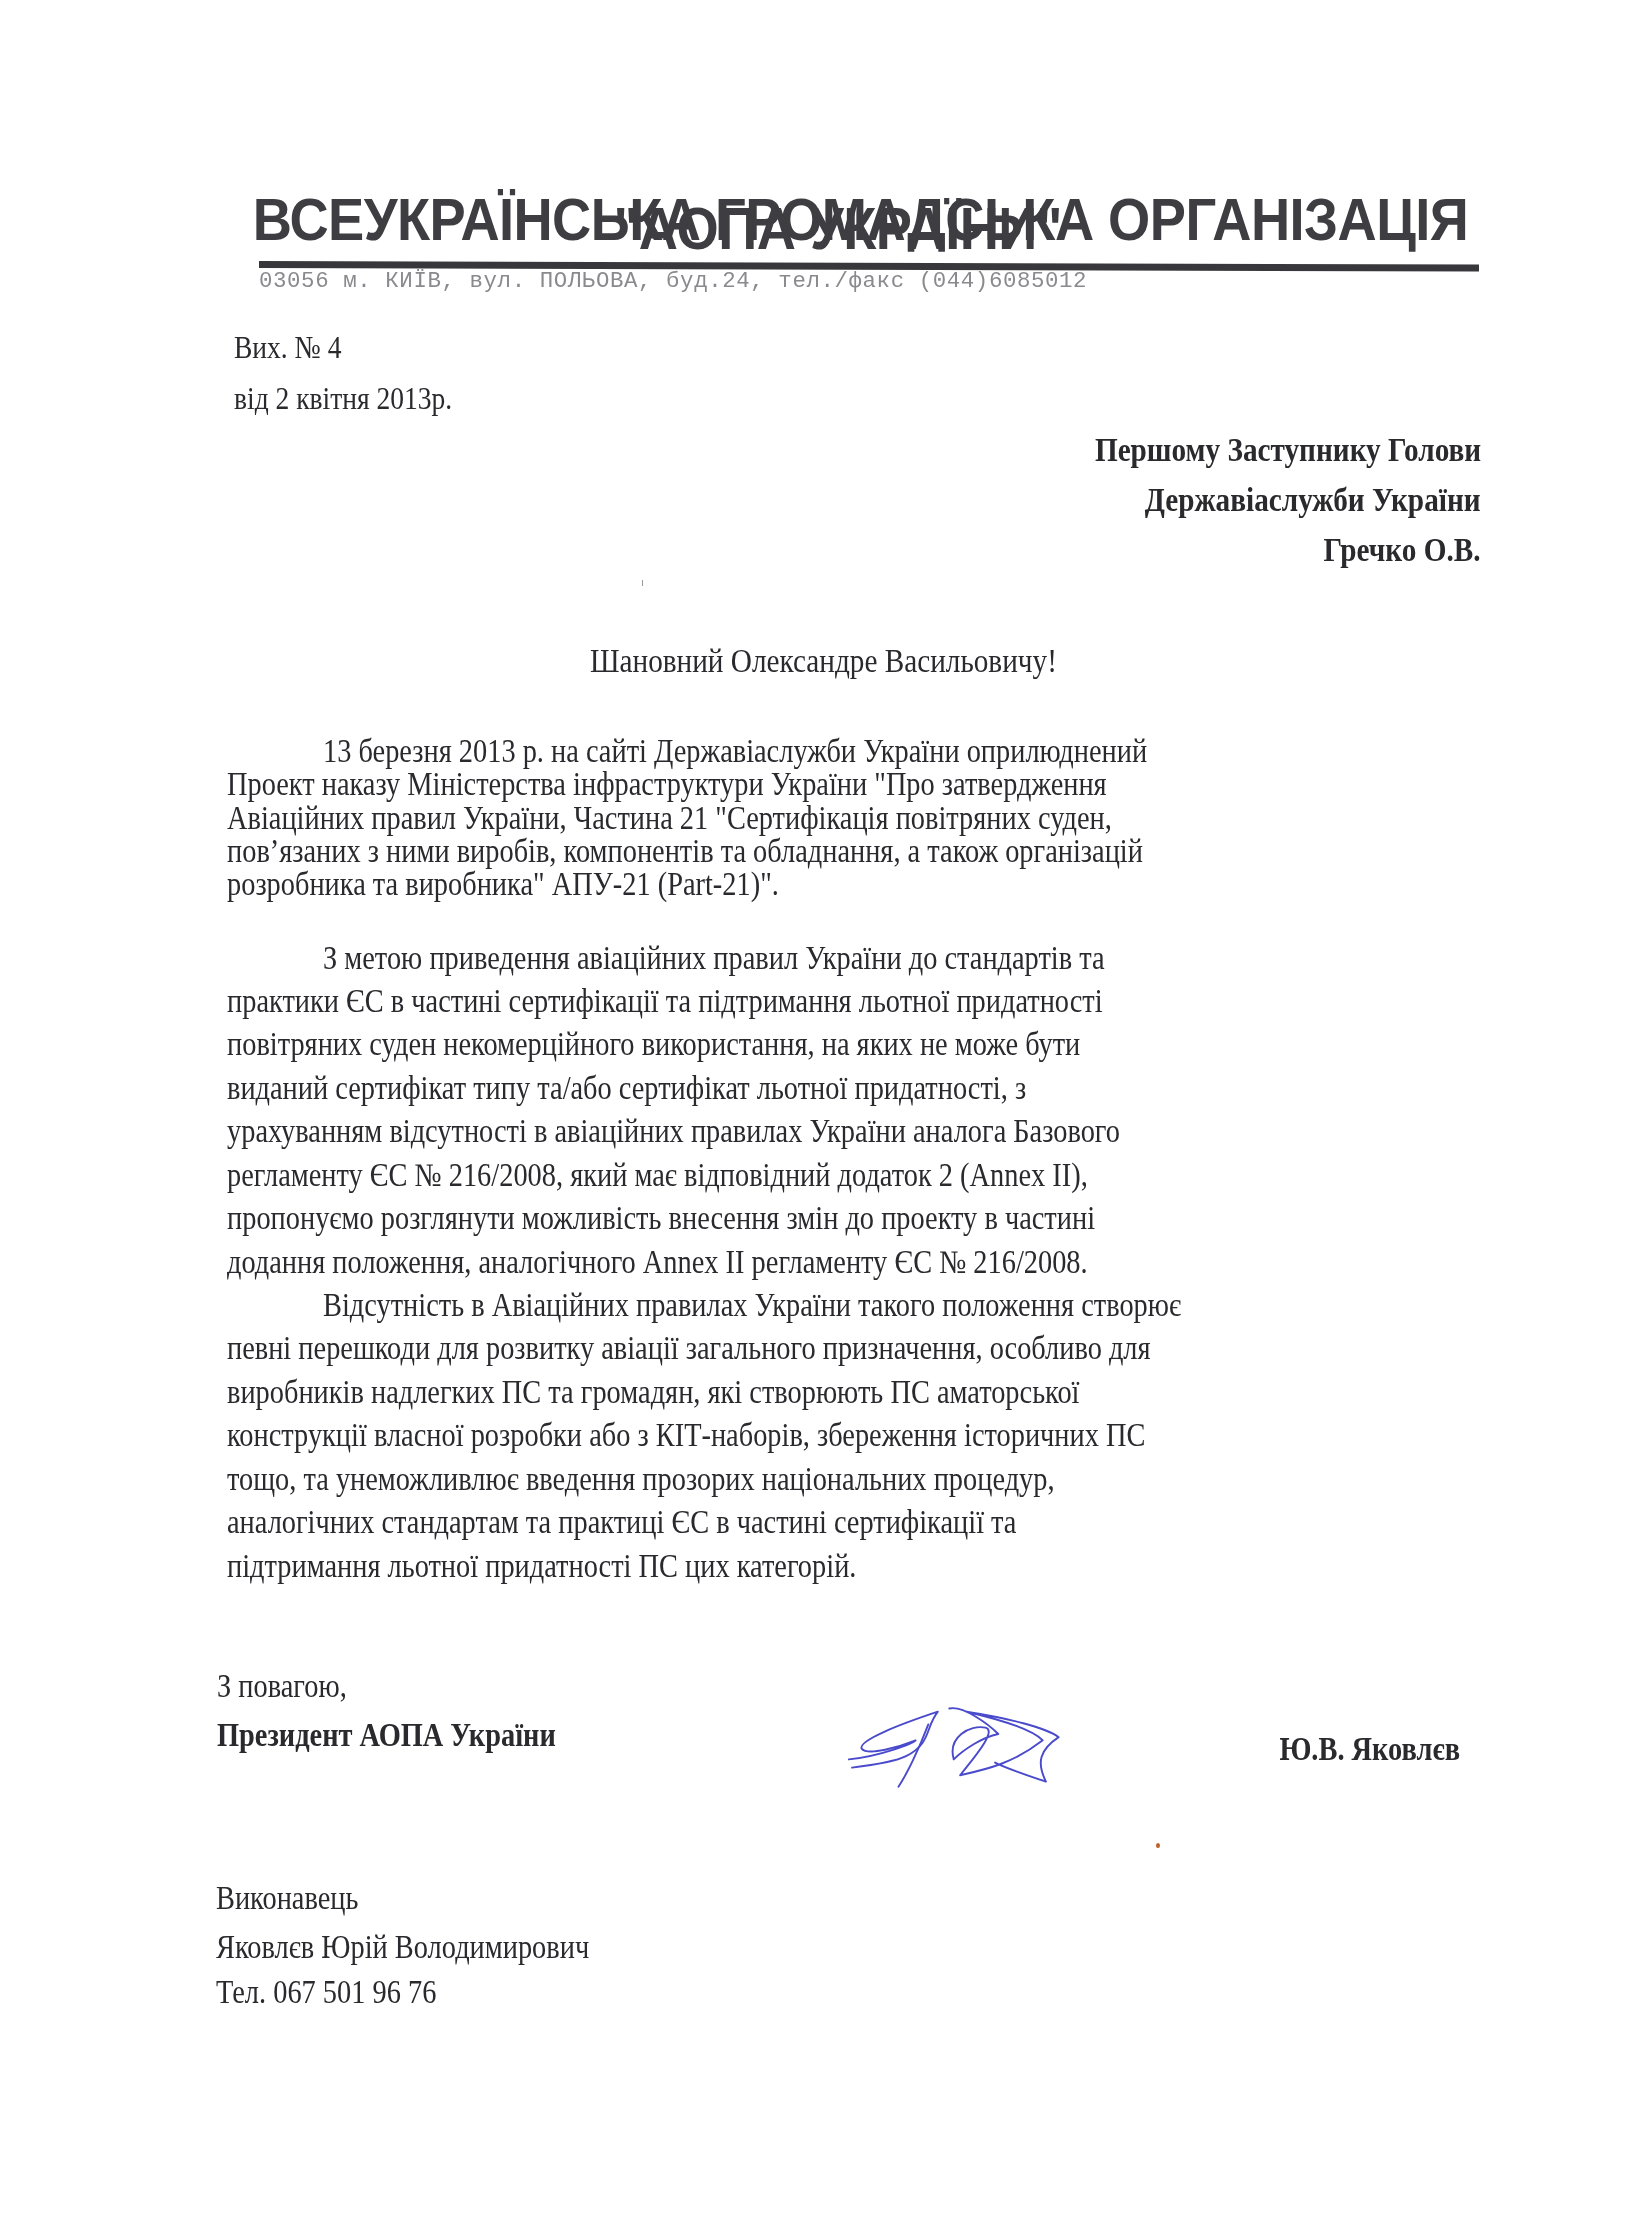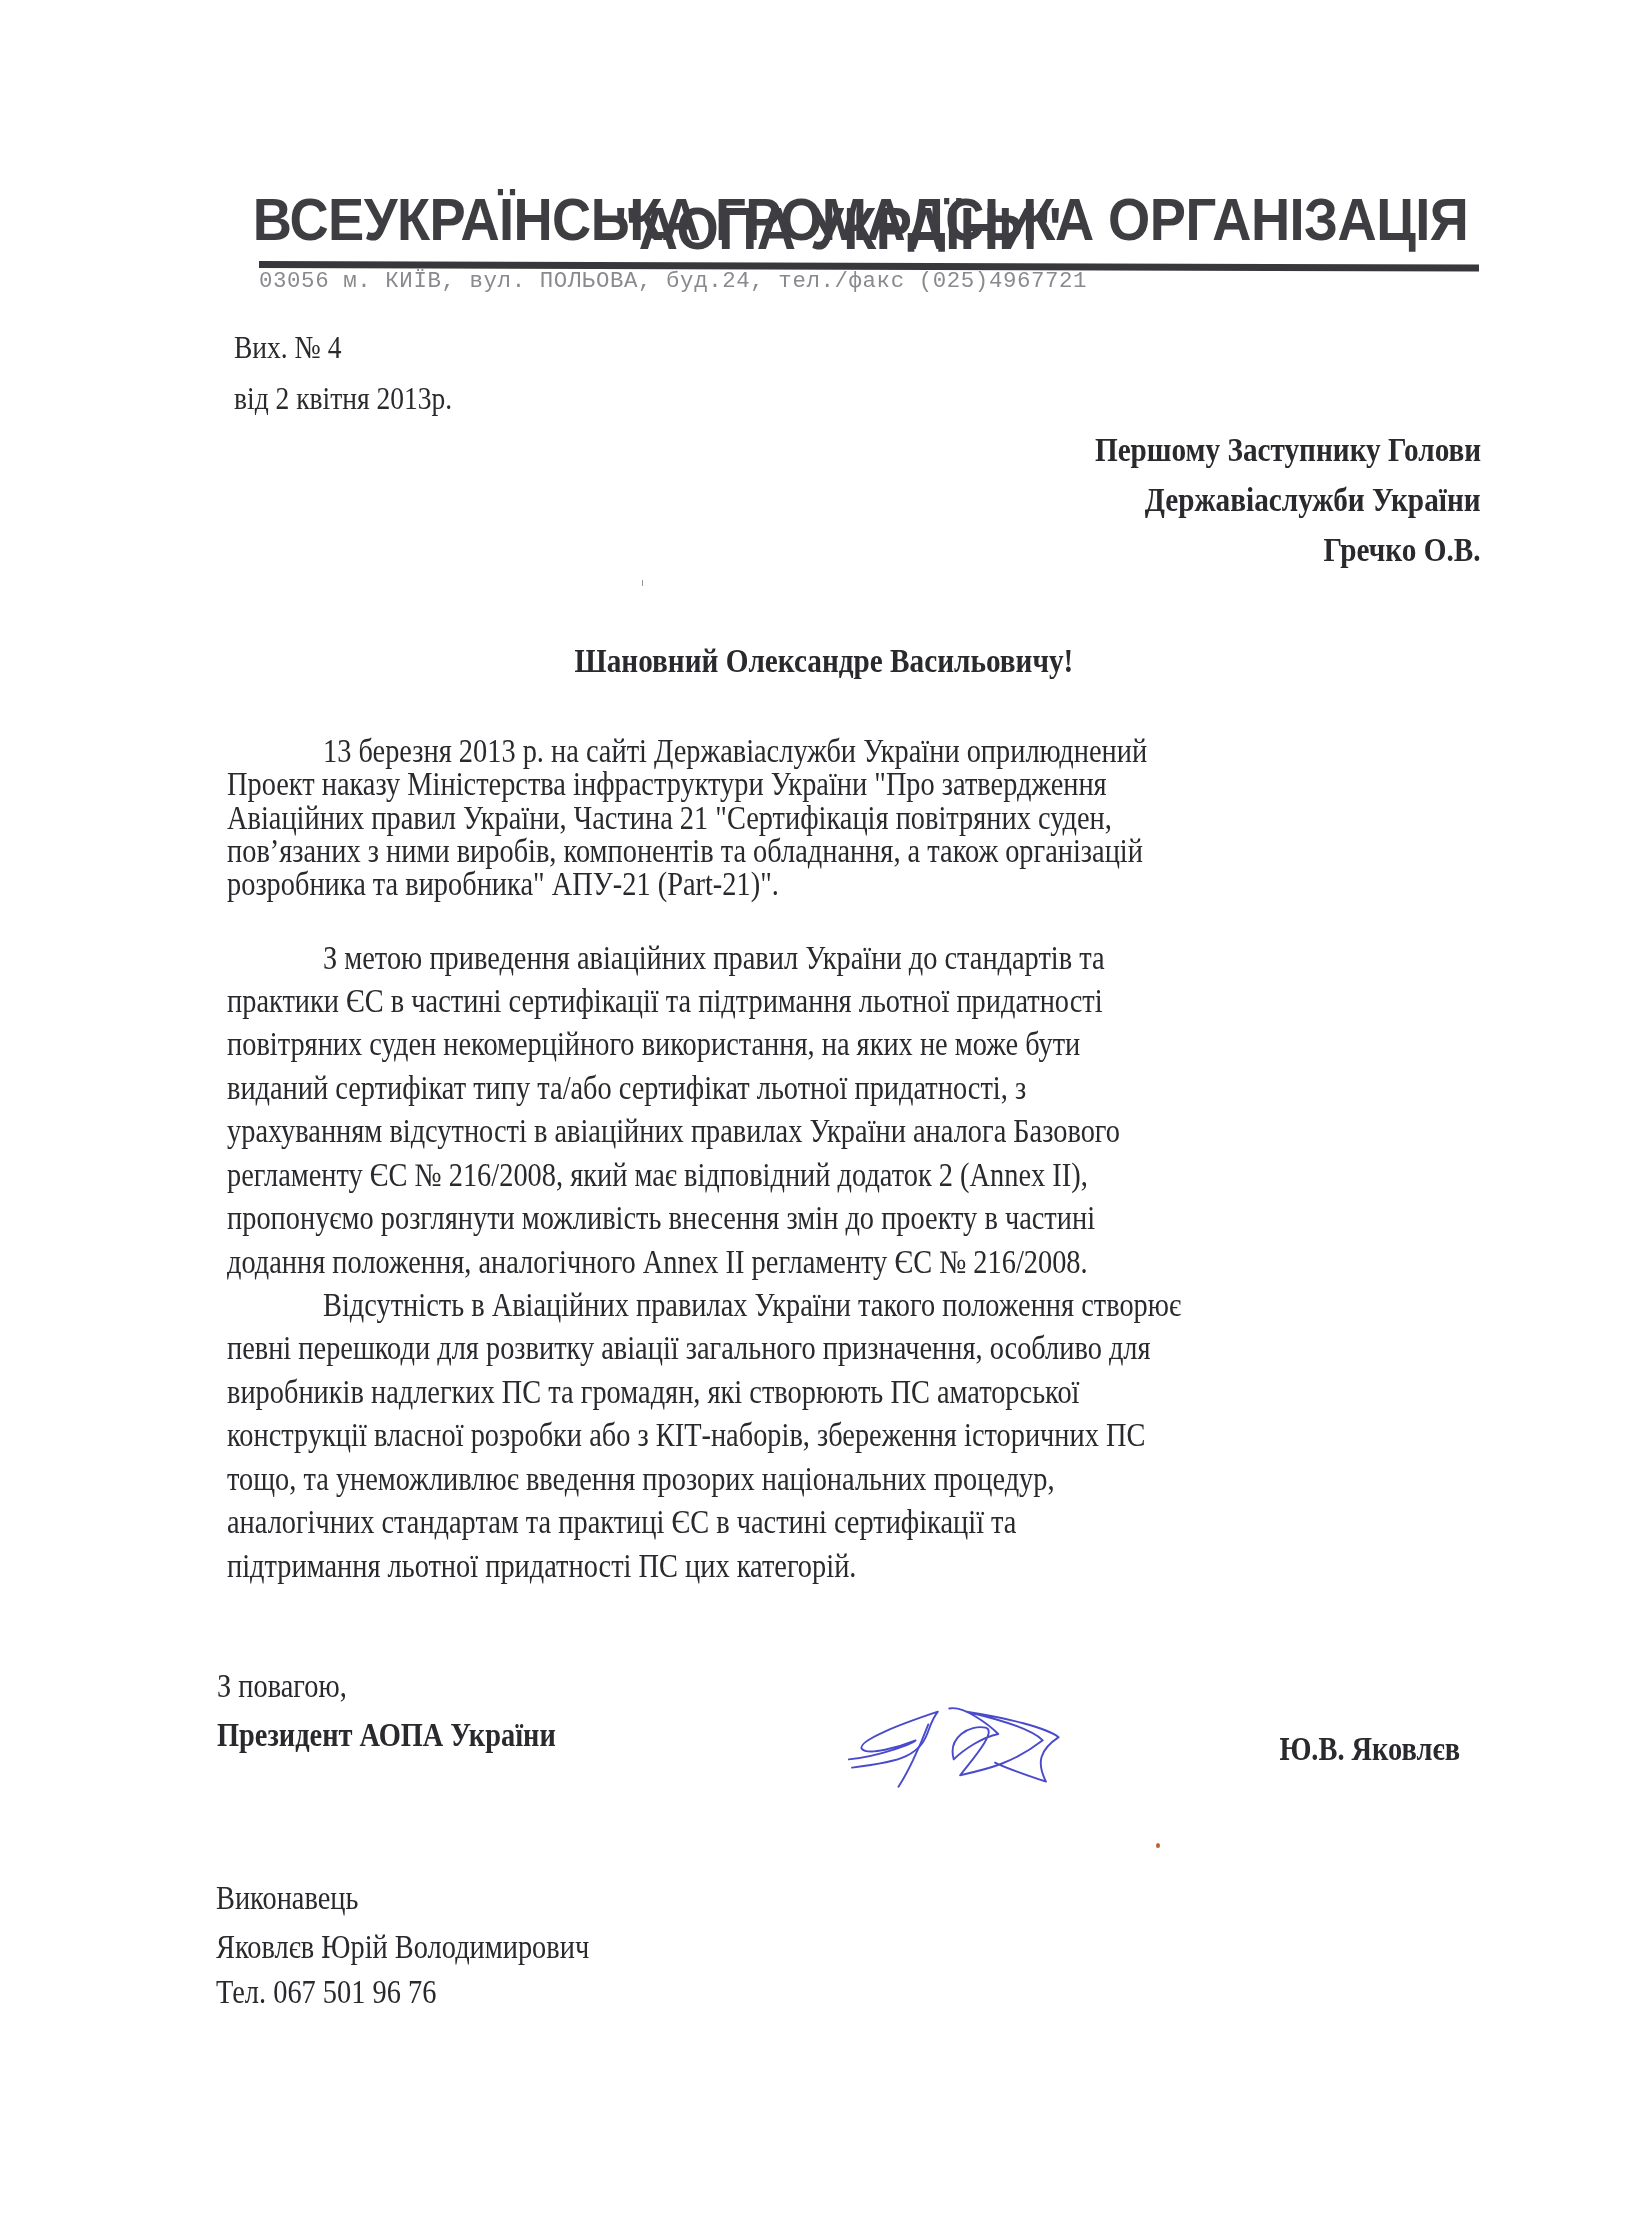--- a/index.html
+++ b/index.html
@@ -21,21 +21,21 @@
 
   .rule { position: absolute; left: 259px; top: 261px; width: 1220px; height: 7px; background: #38383c; transform: rotate(0.17deg); transform-origin: left center; }
 
   .address {
     font-family: "Liberation Mono", monospace; font-size: 22.4px; color: #8a8a8e;
     left: 259px; top: 268px; letter-spacing: 0.6px;
   }
 
   .ref { font-size: 32px; left: 234px; }
   .recipient { font-size: 34px; font-weight: bold; right: 163px; text-align: right; }
-  .salutation { font-size: 34px; font-weight: bold; left: 0; width: 1644px; text-align: center; top: 642px; }
+  .salutation { font-size: 34px; font-weight: normal; left: 0; width: 1644px; text-align: center; top: 642px; }
   .salutation .inner { display: inline-block; transform: scaleX(0.86); margin-left: 3.8px; }
 
   .line { font-size: 33px; left: 227px; }
   .line.indent { left: 323px; }
 
   .closing { font-size: 33px; left: 217px; }
   .closing.bold { font-weight: bold; }
   .signer { font-size: 33px; font-weight: bold; right: 184px; top: 1731px; }
 
   .signature { position: absolute; left: 842px; top: 1699px; width: 268px; height: 89px; }
@@ -43,21 +43,21 @@
   .tick { position: absolute; left: 642px; top: 580px; width: 1.3px; height: 6.4px; background: #999; }
 
   .exec { font-size: 33px; left: 216px; }
 </style>
 </head>
 <body>
 
 <div class="abs title title1"><span class="inner">ВСЕУКРАЇНСЬКА ГРОМАДСЬКА ОРГАНІЗАЦІЯ</span></div>
 <div class="abs title title2"><span class="inner">"АОПА УКРАЇНИ"</span></div>
 <div class="rule"></div>
-<div class="abs address">03056 м. КИЇВ, вул. ПОЛЬОВА, буд.24, тел./факс (025)4967721</div>
+<div class="abs address">03056 м. КИЇВ, вул. ПОЛЬОВА, буд.24, тел./факс (044)6085012</div>
 
 <div class="abs serif ref cond" style="top:329px">Вих. № 4</div>
 <div class="abs serif ref cond" style="top:380px">від  2 квітня 2013р.</div>
 
 <div class="abs serif recipient cond-r" style="top:431px">Першому Заступнику Голови</div>
 <div class="abs serif recipient cond-r" style="top:481px">Державіаслужби України</div>
 <div class="abs serif recipient cond-r" style="top:531px">Гречко О.В.</div>
 
 <div class="tick"></div>
 

